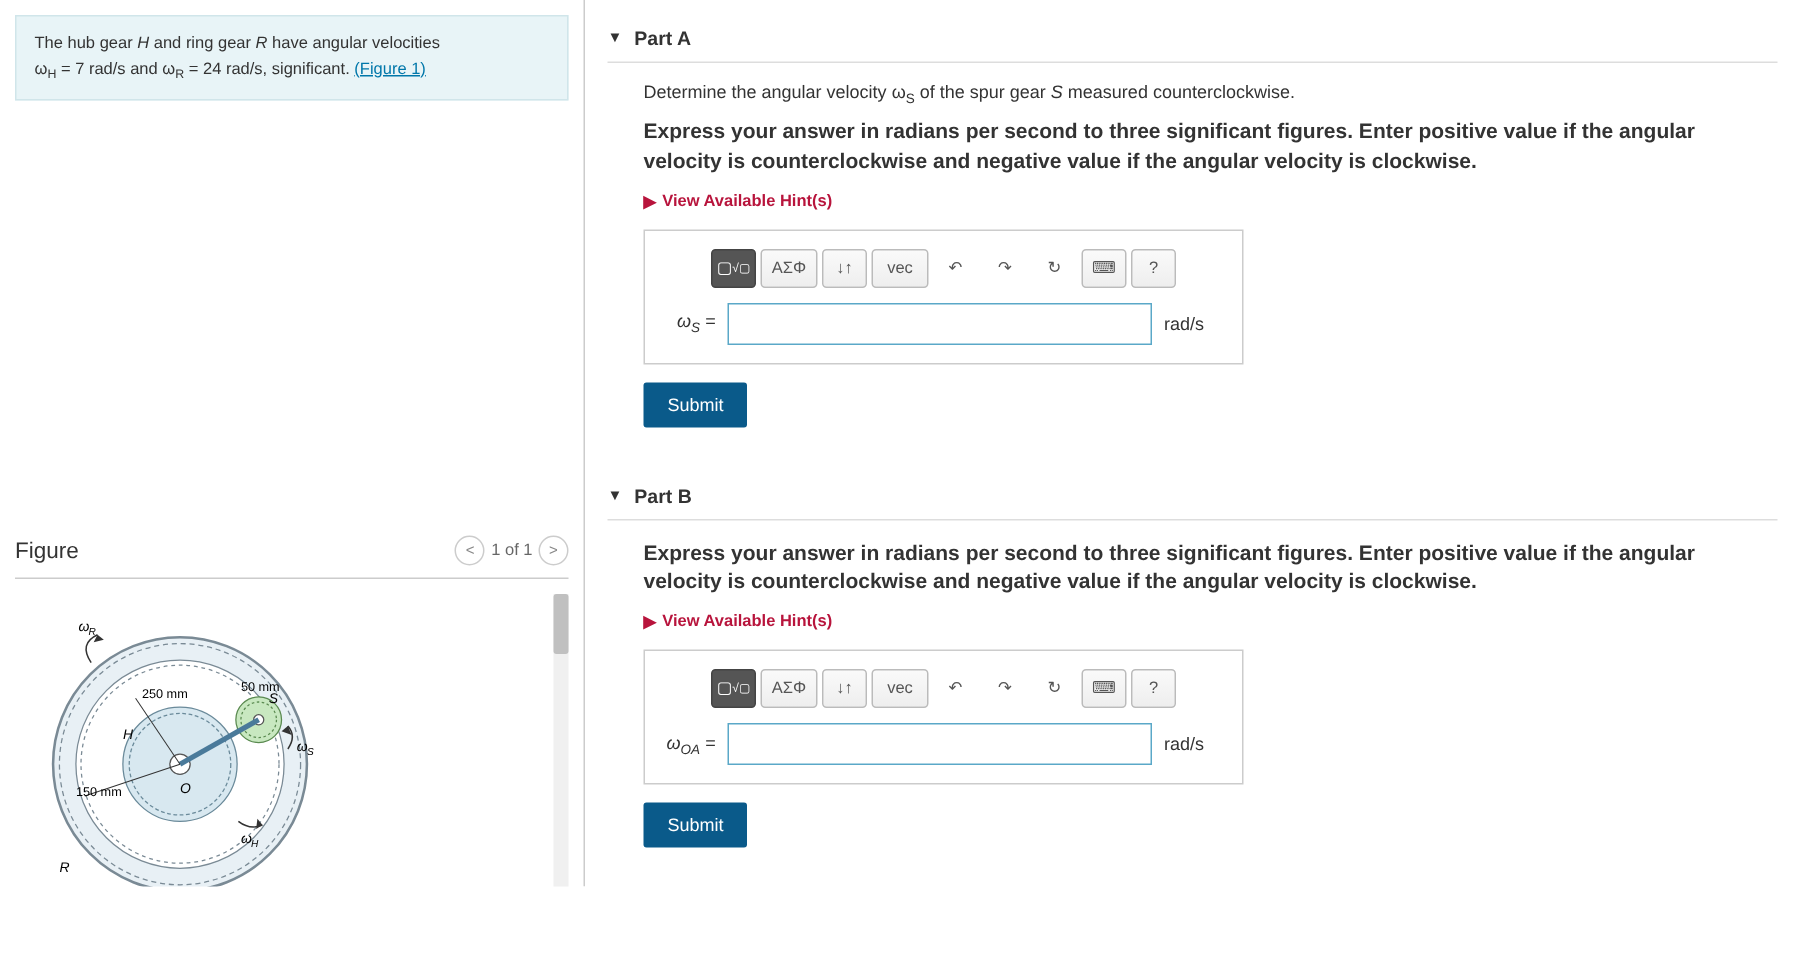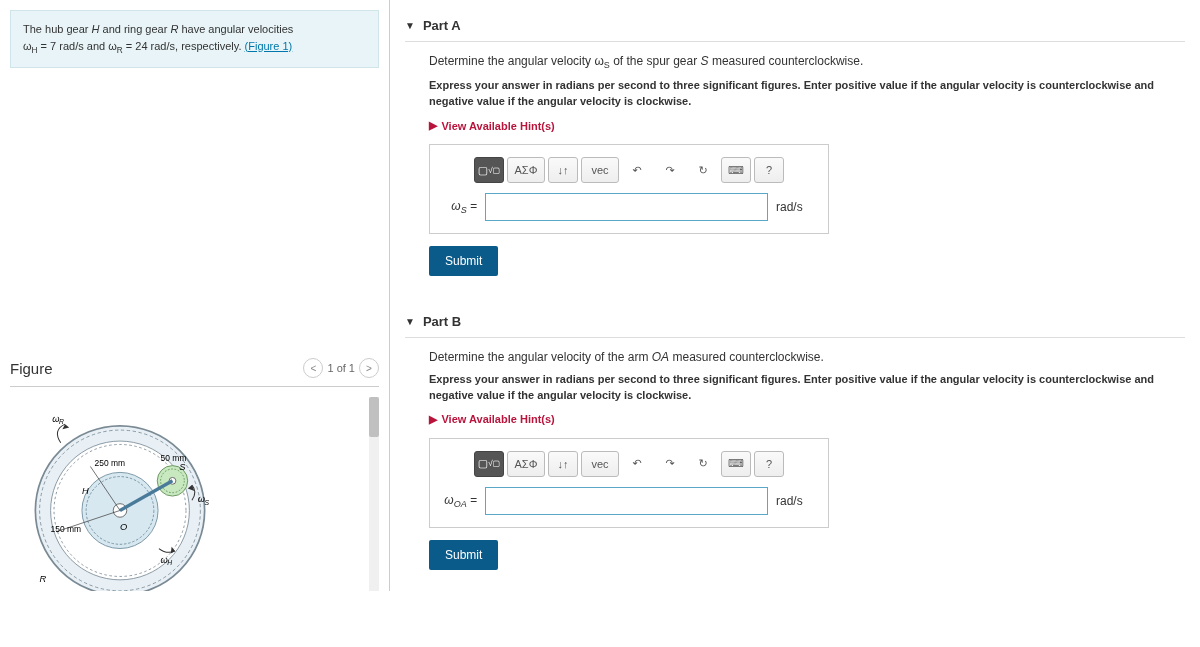--- a/index.html
+++ b/index.html
@@ -15,21 +15,21 @@
 .figure-nav { display: flex; align-items: center; gap: 4px; font-size: 11px; color: #666; }
 .nav-btn { width: 20px; height: 20px; border: 1px solid #ccc; border-radius: 50%; background: #fff; display: flex; align-items: center; justify-content: center; cursor: pointer; color: #888; font-size: 10px; }
 .figure-body { border-top: 1px solid #ccc; padding: 10px 0; position: relative; height: 230px; }
 .figure-scroll { position: absolute; right: 0; top: 10px; bottom: 10px; width: 10px; background: #f0f0f0; }
 .figure-scroll-thumb { position: absolute; top: 0; left: 0; right: 0; height: 40px; background: #c0c0c0; border-radius: 2px; }
 .gear-diagram { width: 220px; height: 210px; margin: 0 auto; }
 .part-header { display: flex; align-items: center; gap: 8px; padding: 8px 0; border-bottom: 1px solid #ddd; font-weight: bold; font-size: 13px; }
 .caret { font-size: 10px; color: #333; cursor: pointer; }
 .part-body { padding: 12px 0 12px 24px; }
 .prompt { font-size: 12px; margin-bottom: 8px; }
-.instructions { font-size: 11px; font-weight: bold; color: #333; margin-bottom: 10px; line-height: 1.4; }
+.instructions { font-size: 14px; font-weight: bold; color: #333; margin-bottom: 10px; line-height: 1.4; }
 .hints-link { color: #b8143c; font-size: 11px; font-weight: bold; cursor: pointer; display: flex; align-items: center; gap: 4px; margin-bottom: 12px; }
 .answer-box { border: 1px solid #ccc; padding: 12px; width: 400px; margin-bottom: 12px; }
 .toolbar { display: flex; gap: 3px; margin-bottom: 10px; justify-content: center; align-items: center; }
 .tool-btn { width: 30px; height: 26px; border: 1px solid #bbb; background: linear-gradient(#fafafa,#eee); border-radius: 3px; display: flex; align-items: center; justify-content: center; font-size: 11px; cursor: pointer; color: #555; }
 .tool-btn.wide { width: 38px; }
 .tool-btn.dark { background: #555; color: #fff; border-color: #444; }
 .input-row { display: flex; align-items: center; gap: 8px; }
 .var-label { font-style: italic; font-size: 12px; min-width: 35px; text-align: right; }
 .answer-input { flex: 1; height: 28px; border: 1px solid #5aa8c8; padding: 0 6px; font-size: 12px; }
 .unit-label { font-size: 12px; min-width: 40px; }
@@ -41,21 +41,21 @@
 .sub { font-size: 0.75em; vertical-align: sub; }
 svg text { font-family: Arial; }
 </style>
 </head>
 <body>
 
 <div class="container">
   <div class="left-panel">
     <div class="intro-box">
       <span>The hub gear </span><em>H</em><span> and ring gear </span><em>R</em><span> have angular velocities </span><br>
-      <span class="var">ω<span class="sub">H</span></span> = 7 rad/s<span> and </span><span class="var">ω<span class="sub">R</span></span> = 24 rad/s<span>, respectively. </span><span class="figure-link">(Figure 1)</span>
+      <span class="var">ω<span class="sub">H</span></span> = 7 rad/s<span> and </span><span class="var">ω<span class="sub">R</span></span> = 24 rad/s<span>, significant. </span><span class="figure-link">(Figure 1)</span>
     </div>
 
     <div class="figure-header">
       <div class="figure-title">Figure</div>
       <div class="figure-nav">
         <div class="nav-btn">&lt;</div>
         <span>1 of 1</span>
         <div class="nav-btn">&gt;</div>
       </div>
     </div>
@@ -138,23 +138,20 @@
         </div>
       </div>
       <button class="submit-btn">Submit</button>
     </div>
 
     <div class="part-header" style="margin-top:18px;">
       <span class="caret">▼</span>
       <span>Part B</span>
     </div>
     <div class="part-body">
-      <div class="prompt">
-        <span>Determine the angular velocity of the arm </span><em>OA</em><span> measured counterclockwise.</span>
-      </div>
       <div class="instructions">Express your answer in radians per second to three significant figures. Enter positive value if the angular velocity is counterclockwise and negative value if the angular velocity is clockwise.</div>
       <div class="hints-link">▶ <span>View Available Hint(s)</span></div>
       <div class="answer-box">
         <div class="toolbar">
           <div class="tool-btn dark">▢<span style="font-size:8px;">√▢</span></div>
           <div class="tool-btn wide">ΑΣΦ</div>
           <div class="tool-btn">↓↑</div>
           <div class="tool-btn wide">vec</div>
           <div class="tool-btn" style="border:none;background:none">↶</div>
           <div class="tool-btn" style="border:none;background:none">↷</div>

